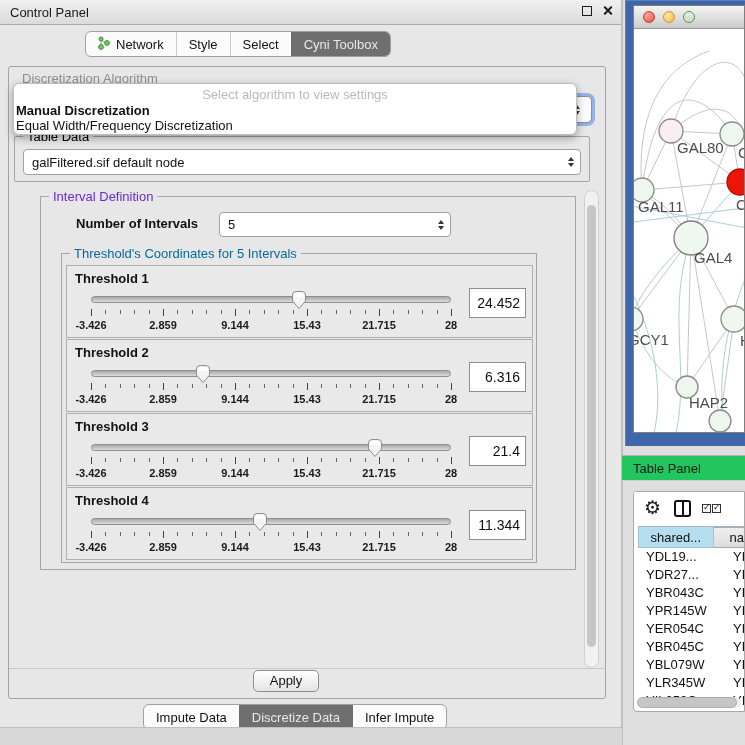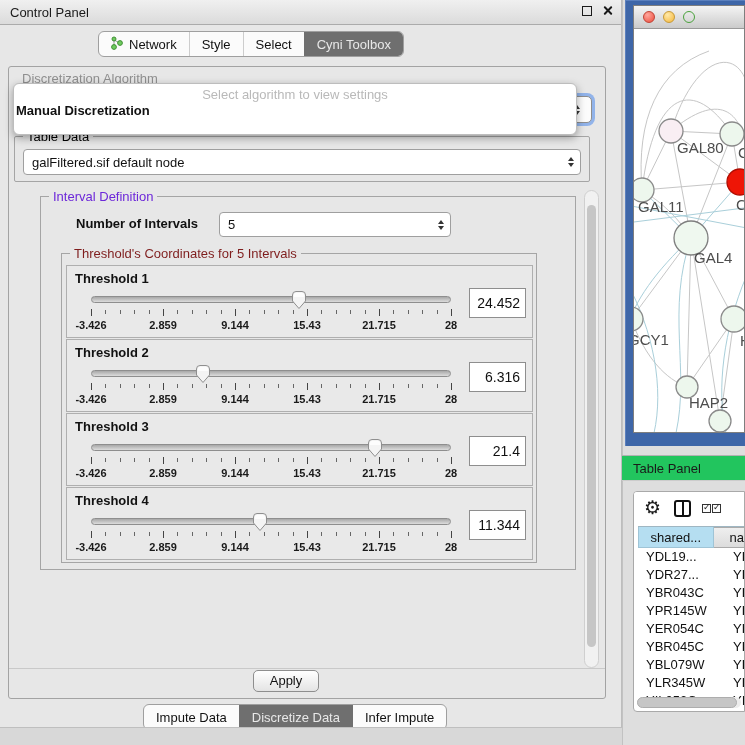--- a/index.html
+++ b/index.html
@@ -16,38 +16,38 @@
   .close-btn { position:relative; width:11px; height:11px; }
   .close-btn::before,.close-btn::after { content:""; position:absolute; left:5px; top:0; width:2px; height:11px; background:#1A1A1A; border-radius:1px; }
   .close-btn::before { transform:rotate(45deg); }
   .close-btn::after { transform:rotate(-45deg); }
 
   .pill { position:absolute; display:flex; height:26px; border:1px solid #9F9F9F; border-radius:6px; overflow:hidden; background:#FBFBFB; font-size:13px; color:#111; }
   .seg { display:flex; align-items:center; padding:0 12px; border-left:1px solid #CDCDCD; white-space:nowrap; }
   .seg:first-child { border-left:none; }
   .seg.active { background:#6F6F6F; color:#E8E8E8; border-left-color:#6F6F6F; }
   .seg.after-active { border-left-color:#6F6F6F; }
-  .top-tabs { left:98px; top:31px; }
+  .top-tabs { left:85px; top:31px; }
   .bottom-tabs { left:143px; top:704px; }
   .net-icon { display:inline-block; margin-right:6px; }
 
   .outer-panel { position:absolute; left:8px; top:66px; width:598px; height:633px; border:1px solid #A3A3A3; border-radius:3px; background:#E7E7E7; }
 
   .algo-label { position:absolute; left:22px; top:71px; font-size:13px; color:#8F8F8F; }
   .hidden-combo { position:absolute; left:552px; top:96px; width:40px; height:27px; background:#FCFCFC; border:1px solid #8E8E8E; border-radius:5px; box-shadow:0 0 0 3px rgba(98,150,235,0.65); z-index:5; display:flex; align-items:center; justify-content:flex-end; padding-right:5px; }
 
   .popup { position:absolute; left:13px; top:83px; width:564px; height:52px; background:#FFFFFF; border:1px solid #BDBDBD; border-radius:6px; box-shadow:0 3px 9px rgba(0,0,0,0.35); z-index:10; padding-top:2px; }
   .popup-placeholder { text-align:center; font-size:13px; color:#B9B9B9; height:17px; line-height:17px; }
   .popup-opt { font-size:13px; color:#111; height:15px; line-height:15px; padding-left:2px; white-space:nowrap; }
   .popup-opt.bold { font-weight:bold; }
 
   .groupbox { position:absolute; border:1px solid #A5A5A5; }
   .legend { position:absolute; top:-8px; left:8px; background:#E7E7E7; padding:0 4px; font-size:13px; white-space:nowrap; }
   .legend.green { color:#6d28d9; }
-  .legend.blue { color:#7f1d1d; }
+  .legend.blue { color:#0369a1; }
 
   .tabledata-group { left:14px; top:136px; width:576px; height:46px; border-radius:2px; }
   .combo { position:absolute; background:#FFFFFF; border:1px solid #9F9F9F; border-radius:4px; font-size:13px; color:#111; display:flex; align-items:center; padding-left:8px; }
   .stepper { margin-left:auto; margin-right:6px; display:flex; flex-direction:column; align-items:center; }
   .tri-up { width:0; height:0; border-left:3.5px solid transparent; border-right:3.5px solid transparent; border-bottom:4.5px solid #333; margin-bottom:2px; }
   .tri-down { width:0; height:0; border-left:3.5px solid transparent; border-right:3.5px solid transparent; border-top:4.5px solid #333; }
   .tabledata-combo { left:8px; top:12px; width:558px; height:26px; }
 
   .interval-group { left:40px; top:196px; width:536px; height:374px; }
   .num-int-label { position:absolute; left:35px; top:19px; font-size:13px; font-weight:bold; color:#111; }
@@ -167,20 +167,21 @@
     <div class="hidden-combo">
       <span class="stepper">
           <span class="tri-up"></span>
           <span class="tri-down"></span>
         </span>
     </div>
 
     <div class="popup">
       <div class="popup-placeholder">Select algorithm to view settings</div>
       <div class="popup-opt bold">Manual Discretization</div>
+      <div class="popup-opt">Equal Width/Frequency Discretization</div>
     </div>
 
     <div class="groupbox tabledata-group">
       <span class="legend">Table Data</span>
       <div class="combo tabledata-combo">
         <span>galFiltered.sif default node</span>
         <span class="stepper">
             <span class="tri-up"></span>
             <span class="tri-down"></span>
           </span>

